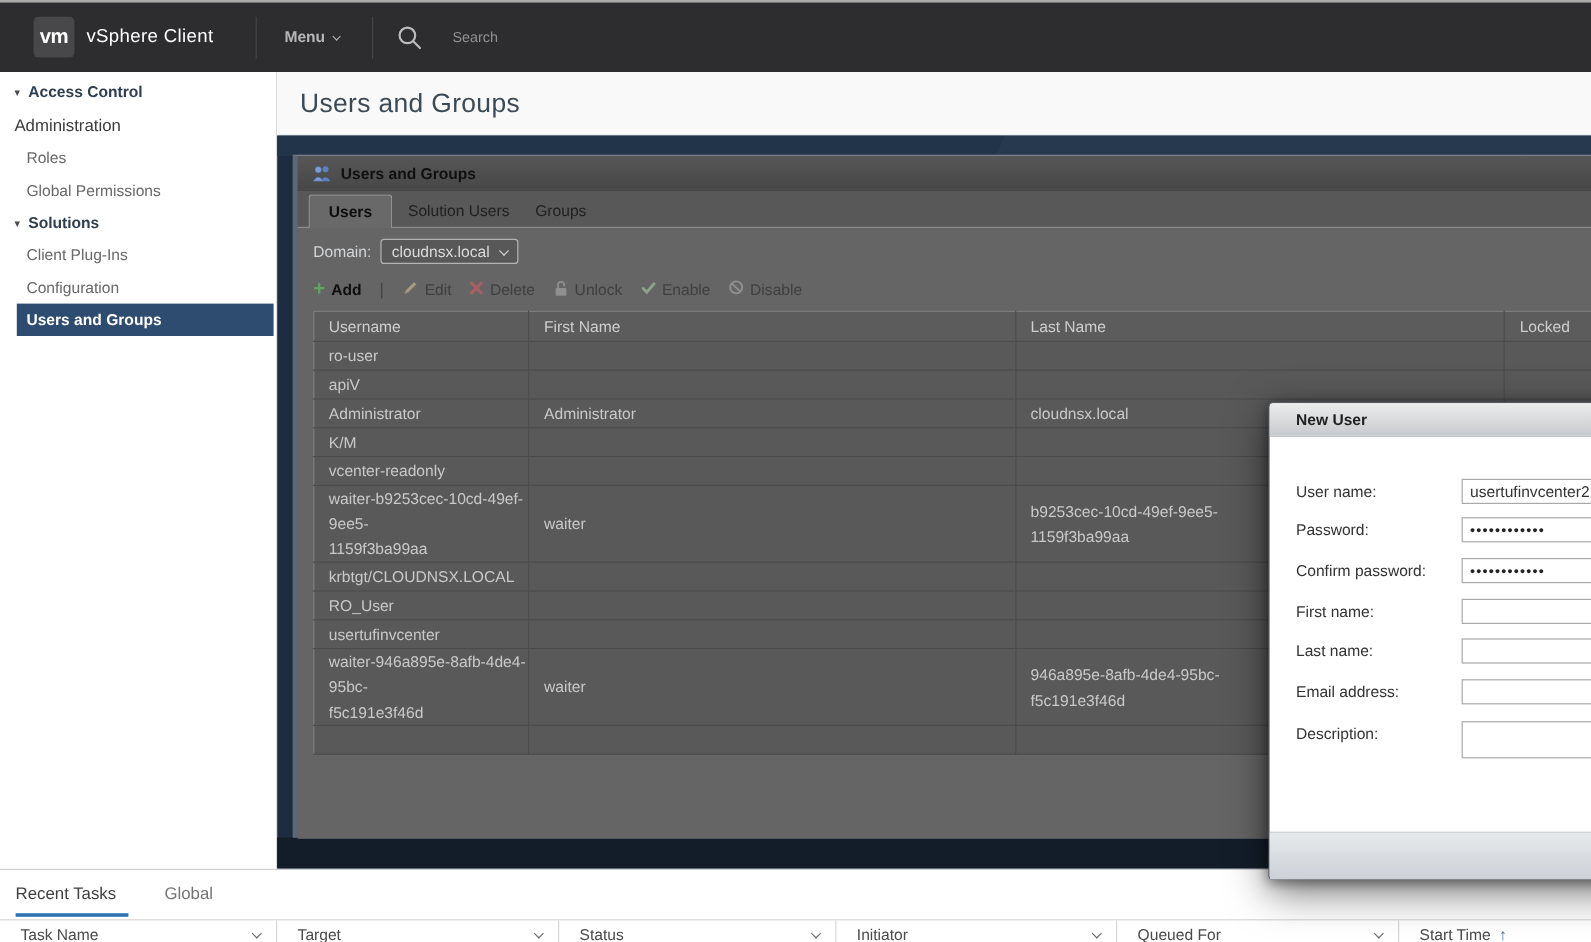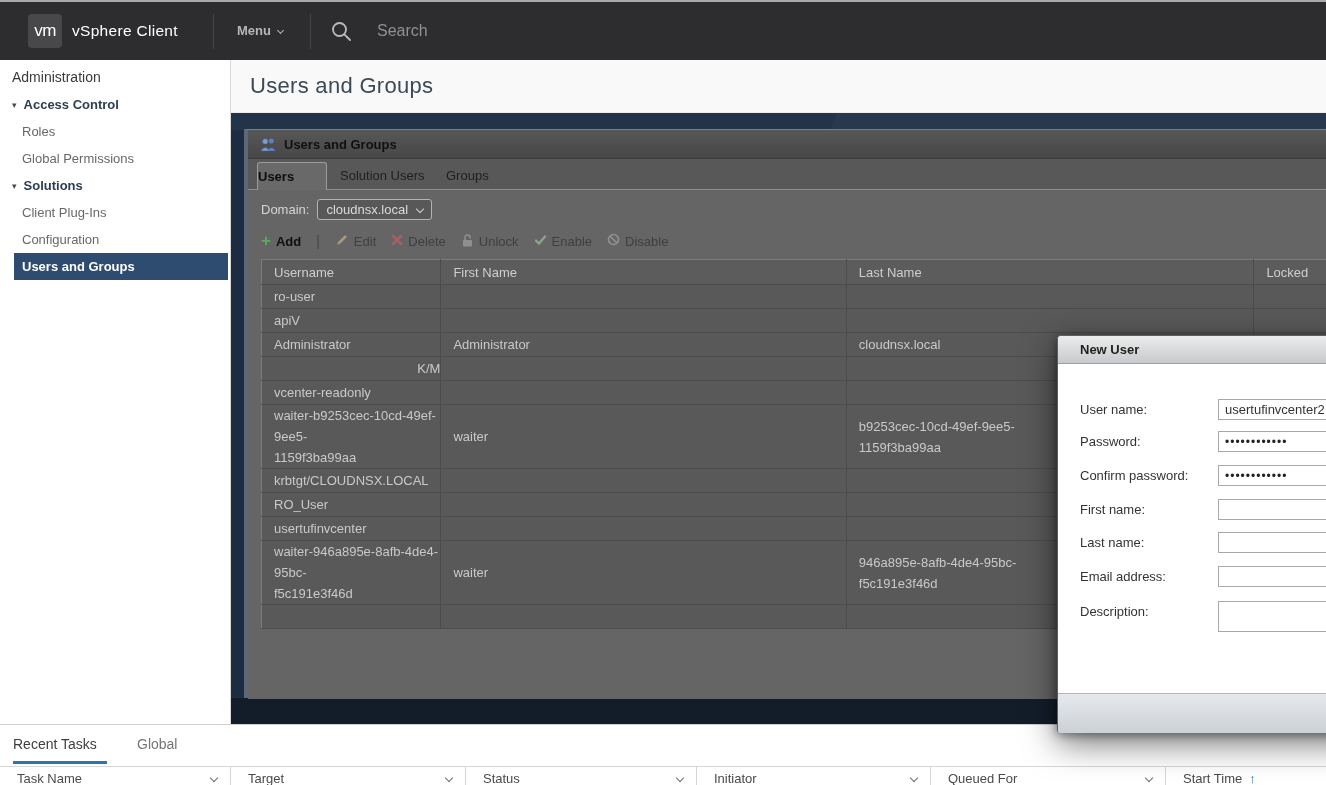--- a/index.html
+++ b/index.html
@@ -8,28 +8,28 @@
   #screen {
     position: relative; width: 1326px; height: 785px; overflow: hidden;
     background: #ffffff; font-family: "Liberation Sans", sans-serif; font-size: 13px;
   }
   .abs { position:absolute; }
 
   
   .top-strip { left:0; top:0; width:1326px; height:2px; background:#a9a9a9; }
   .topnav { left:0; top:2px; width:1326px; height:58px; background:#2d2d2f; }
   .logo-box { left:28px; top:12px; width:34px; height:34px; background:#48484a; border-radius:4px;
-              color:#fff; font-weight:400; font-size:17px; text-align:center; line-height:34px; letter-spacing:-0.5px; }
+              color:#fff; font-weight:700; font-size:17px; text-align:center; line-height:34px; letter-spacing:-0.5px; }
   .product { left:72px; top:0; height:58px; line-height:58px; color:#ffffff; font-size:15.5px; letter-spacing:.3px; }
   .nav-div { top:12px; width:1px; height:35px; background:#454548; }
   .menu-btn { left:237px; top:0; height:58px; line-height:58px; color:#b6b6b8; font-size:13px; font-weight:600; cursor:default; }
   .chev { display:inline-block; width:6px; height:6px; border-right:1.4px solid #6f6f6f; border-bottom:1.4px solid #6f6f6f; transform:rotate(45deg); }
   .chev.light { border-color:#b6b6b8; width:5px; height:5px; margin-left:7px; vertical-align:2px; }
   .search-icon { left:330px; top:18px; }
-  .search-label { left:377px; top:0; height:58px; line-height:58px; color:#919195; font-size:16px; }
+  .search-label { left:377px; top:0; height:58px; line-height:58px; color:#919195; font-size:12px; }
 
   
   .sidebar { left:0; top:60px; width:231px; height:664px; background:#fff; border-right:1px solid #d9d9d9; padding-top:3px; }
   .nav-row { position:relative; cursor:default; }
   .nav-root { height:28px; line-height:28px; padding-left:12px; font-size:14px; color:#3a3a3a; }
   .nav-section { height:27px; line-height:27px; padding-left:12px; font-size:13px; color:#2d3e50; font-weight:700; }
   .nav-section .tri { font-size:9px; color:#4a4a4a; margin-right:7px; vertical-align:1px; font-weight:400; }
   .nav-item { height:27px; line-height:27px; padding-left:22px; font-size:13px; color:#686868; }
   .nav-item.selected { background:#2e4c70; margin:0 2px 0 14px; padding-left:8px; color:#fff; font-weight:700; }
 
@@ -45,21 +45,21 @@
 
   .panel { left:13px; top:16px; width:1082px; height:569px; background:#656565;
            border-left:4px solid #5c6878; border-top:1px solid #75808f; }
   .panel-titlebar { left:0; top:0; width:1078px; height:29px; background:linear-gradient(#575757,#474747);
                     border-bottom:1px solid #3c3c3c; }
   .panel-title-icon { left:12px; top:7px; }
   .panel-title { left:36px; top:0; height:29px; line-height:29px; font-weight:700; color:#101010; font-size:13px; }
   .tabrow { left:0; top:29px; width:1078px; height:31px; background:#585858; border-bottom:1px solid #8c8c8c; }
   .ptab { position:absolute; top:3px; height:28px; line-height:28px; color:#1f1f1f; font-size:13px; cursor:default; }
   .ptab.active { left:9px; width:70px; background:#696969; border:1px solid #9c9c9c; border-bottom:none;
-                 border-radius:3px 3px 0 0; font-weight:700; color:#0d0d0d; line-height:27px; z-index:2; }
+                 border-radius:3px 3px 0 0; text-align:center; font-weight:700; color:#0d0d0d; line-height:27px; z-index:2; }
   .panel-content { left:0; top:60px; width:1078px; height:509px; background:#656565; }
 
   .domain-row { left:13px; top:8px; height:22px; display:flex; align-items:center; }
   .domain-label { color:#d3d5d7; margin-right:8px; }
   .domain-select { display:inline-flex; align-items:center; gap:9px; border:1px solid #b3b3b3; border-radius:3px;
                    background:#585858; color:#dadada; padding:2px 8px; height:21px; }
   .chev.sel { border-color:#d0d0d0; }
 
   .toolbar { left:13px; top:40px; height:22px; display:flex; align-items:center; gap:15px; }
   .tbtn { display:flex; align-items:center; gap:5px; }
@@ -122,22 +122,22 @@
     <div class="abs search-icon">
       <svg width="22" height="22" viewBox="0 0 22 22" fill="none" stroke="#bcbcbe" stroke-width="1.8" stroke-linecap="round">
         <circle cx="9.5" cy="9.5" r="6.5"></circle>
           <path d="M14.6 14.6 L20 20"></path>
       </svg>
     </div>
     <div class="abs search-label">Search</div>
   </div>
 
   <div class="abs sidebar">
+      <div class="nav-row nav-section"><span class="tri">▾</span><span class="nav-label">Access Control</span></div>
       <div class="nav-row nav-root"><span class="nav-label">Administration</span></div>
-      <div class="nav-row nav-section"><span class="tri">▾</span><span class="nav-label">Access Control</span></div>
       <div class="nav-row nav-item"><span class="nav-label">Roles</span></div>
       <div class="nav-row nav-item"><span class="nav-label">Global Permissions</span></div>
       <div class="nav-row nav-section"><span class="tri">▾</span><span class="nav-label">Solutions</span></div>
       <div class="nav-row nav-item"><span class="nav-label">Client Plug-Ins</span></div>
       <div class="nav-row nav-item"><span class="nav-label">Configuration</span></div>
       <div class="nav-row nav-item selected"><span class="nav-label">Users and Groups</span></div>
     </div>
 
   <div class="abs page-header">
     <div class="abs page-title">Users and Groups</div>
@@ -230,21 +230,21 @@
               <div class="tcell" style="width: 610px;"></div>
               <div class="tcell" style="width: 89px;"></div>
             </div>
             <div class="trow">
               <div class="tcell" style="width: 183px;">Administrator</div>
               <div class="tcell" style="width: 187px;">Administrator</div>
               <div class="tcell" style="width: 610px;">cloudnsx.local</div>
               <div class="tcell" style="width: 89px;"></div>
             </div>
             <div class="trow">
-              <div class="tcell" style="width: 183px; text-align: right;">K/M</div>
+              <div class="tcell" style="width: 183px;">K/M</div>
               <div class="tcell" style="width: 187px;"></div>
               <div class="tcell" style="width: 610px;"></div>
               <div class="tcell" style="width: 89px;"></div>
             </div>
             <div class="trow">
               <div class="tcell" style="width: 183px;">vcenter-readonly</div>
               <div class="tcell" style="width: 187px;"></div>
               <div class="tcell" style="width: 610px;"></div>
               <div class="tcell" style="width: 89px;"></div>
             </div>

